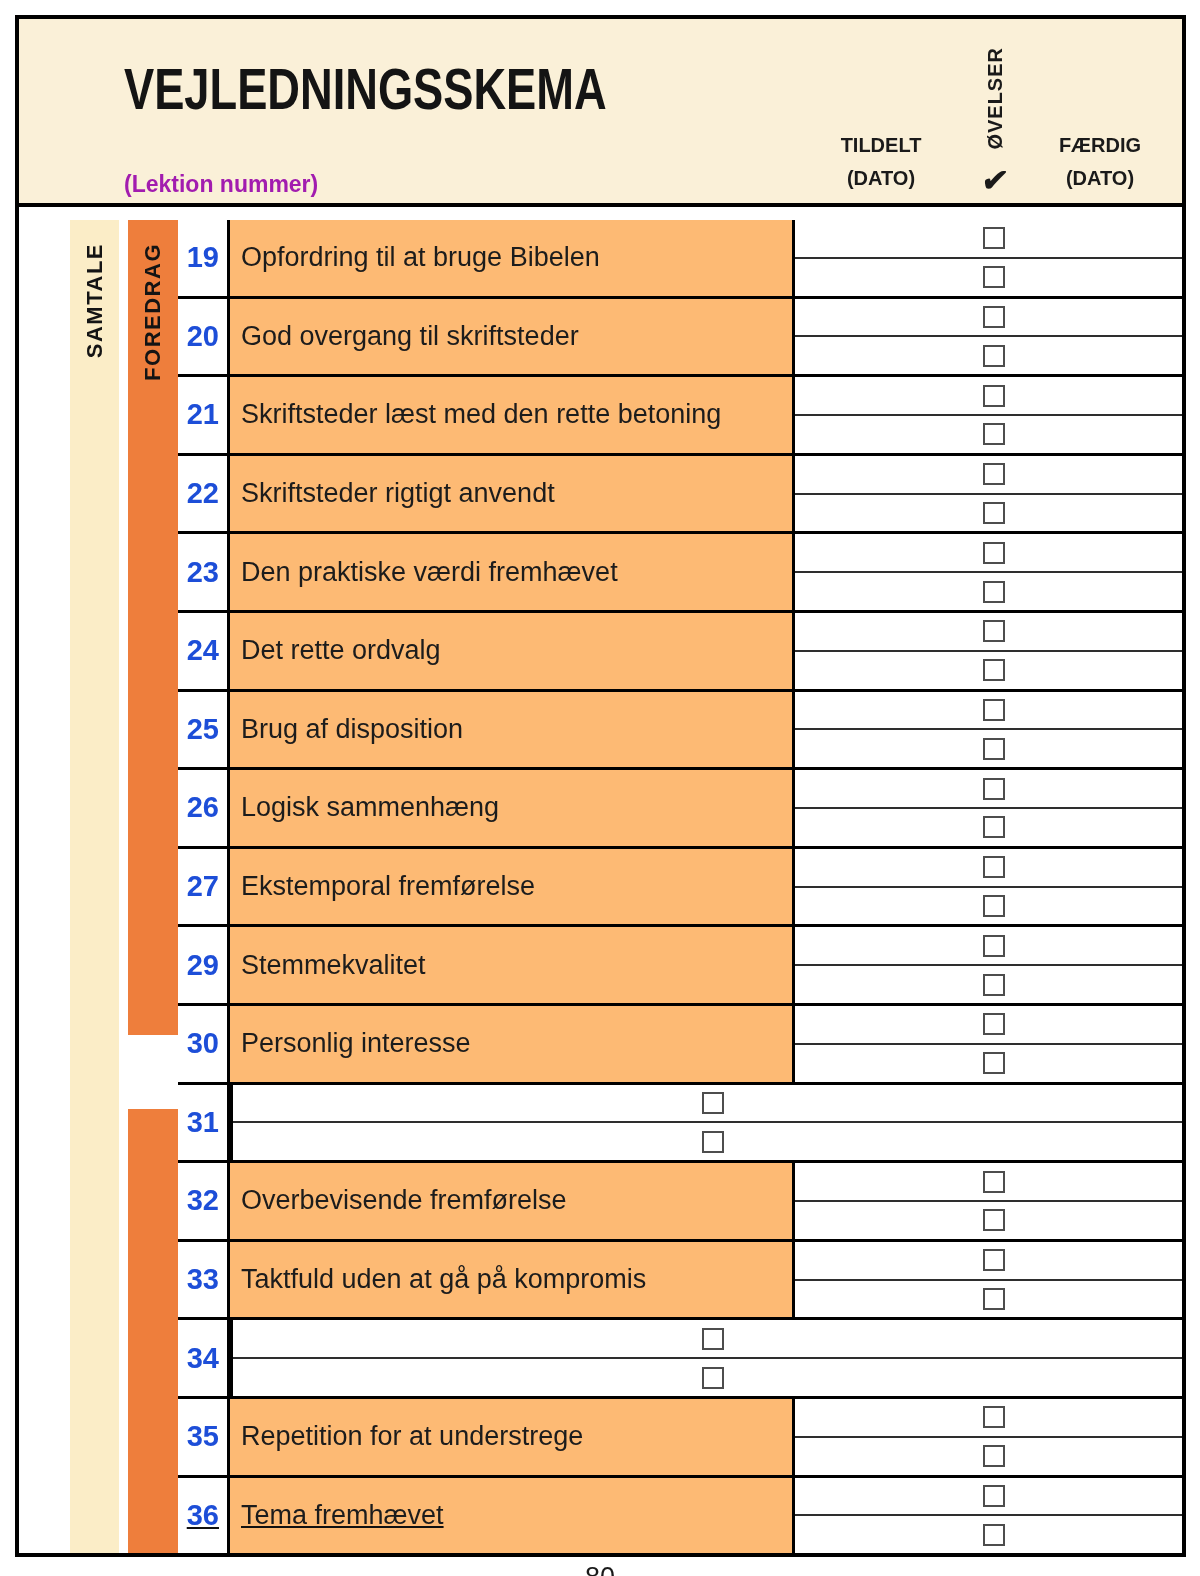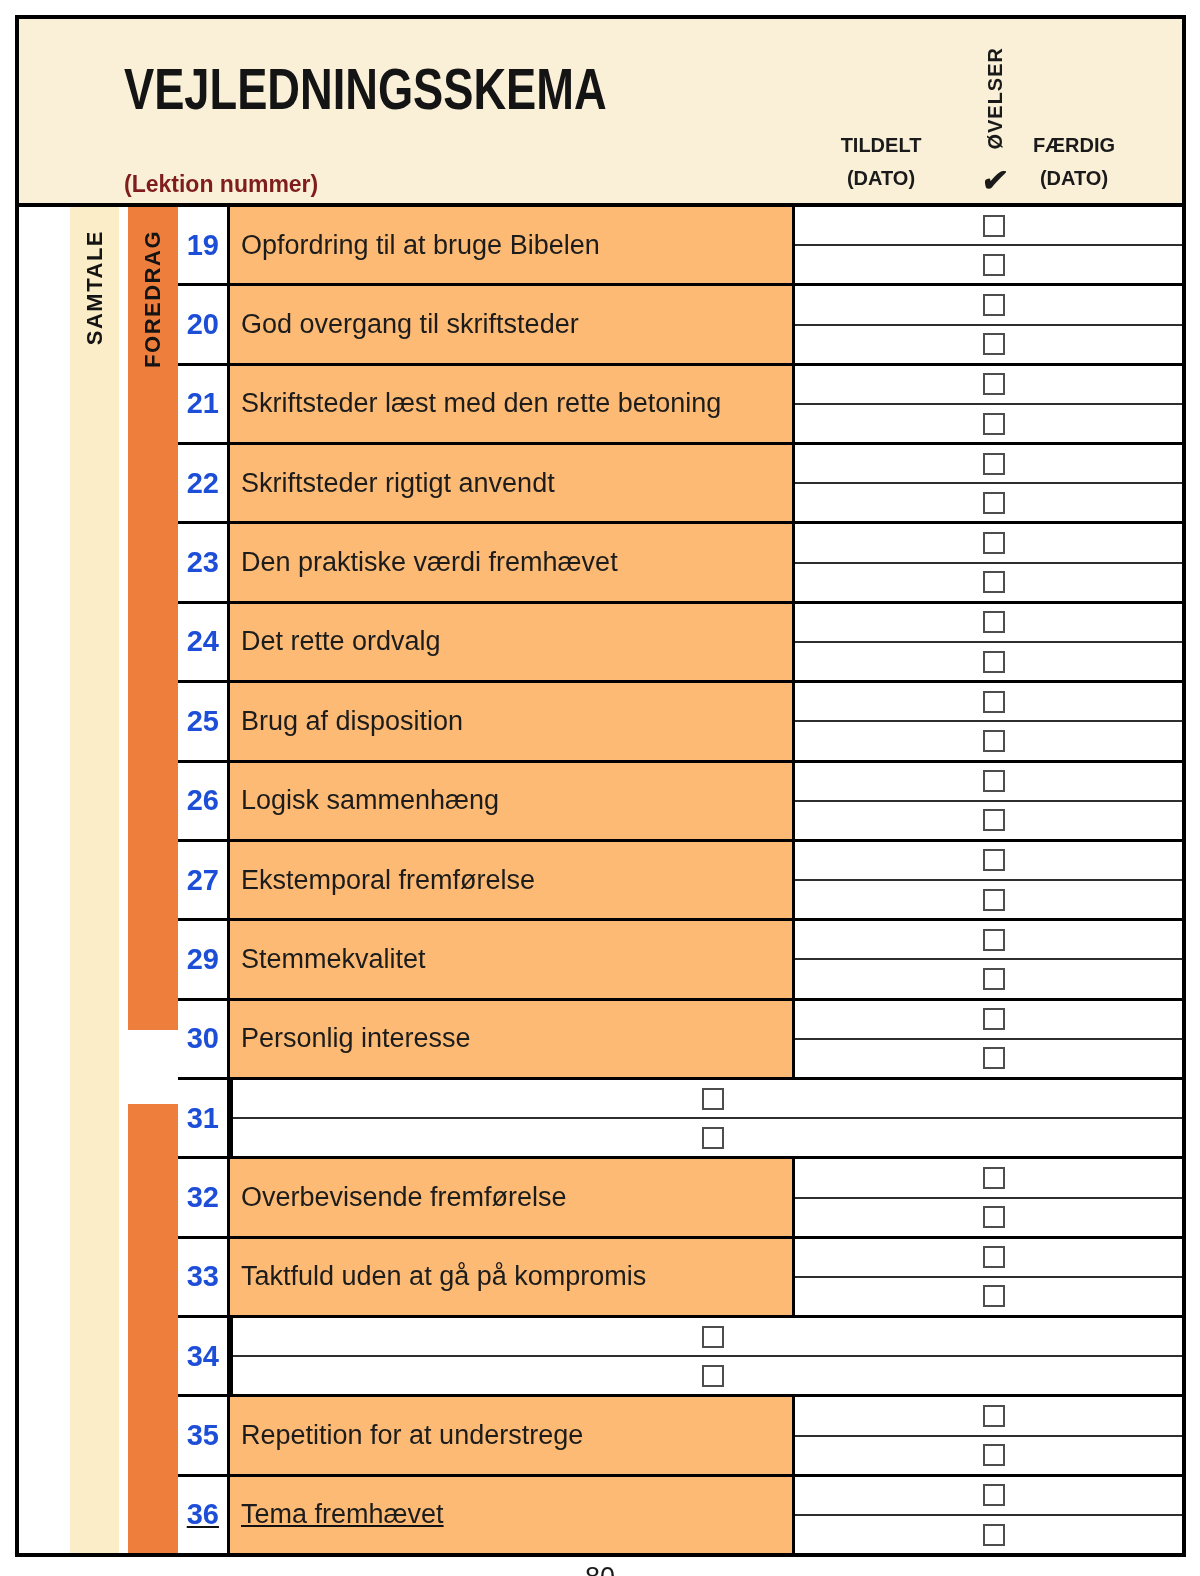--- a/index.html
+++ b/index.html
@@ -23,20 +23,21 @@
   }
 
   .sheet {
     position: absolute;
     left: 15px; top: 15px;
     width: 1171px; height: 1542px;
     border: 4px solid var(--grid-line);
     background: #ffffff;
     display: flex;
     flex-direction: column;
+    gap: 13px;
   }
 
   
   .header {
     position: relative;
     height: 188px;
     flex: 0 0 188px;
     background: var(--header-bg);
     border-bottom: 4px solid var(--grid-line);
   }
@@ -49,33 +50,33 @@
     white-space: nowrap;
     transform: scaleX(0.78);
     transform-origin: left center;
     color: #141414;
   }
   .subtitle {
     position: absolute;
     left: 105px; top: 152px;
     font-size: 23px;
     font-weight: bold;
-    color: #7f1d1d;
+    color: #a21caf;
   }
   .hcol {
     position: absolute;
     bottom: 8px;
     text-align: center;
     font-weight: bold;
     font-size: 20px;
     line-height: 33px;
     color: #1a1a1a;
   }
   .hcol-tildelt { left: 800px; width: 124px; }
-  .hcol-faerdig { left: 992px; width: 126px; }
+  .hcol-faerdig { left: 1018px; width: 126px; }
   .hcol-ovelser {
     left: 950px; width: 52px; bottom: 4px;
     display: flex;
     flex-direction: column;
     align-items: center;
     line-height: normal;
   }
   .vtext {
     writing-mode: vertical-rl;
     transform: rotate(180deg);

